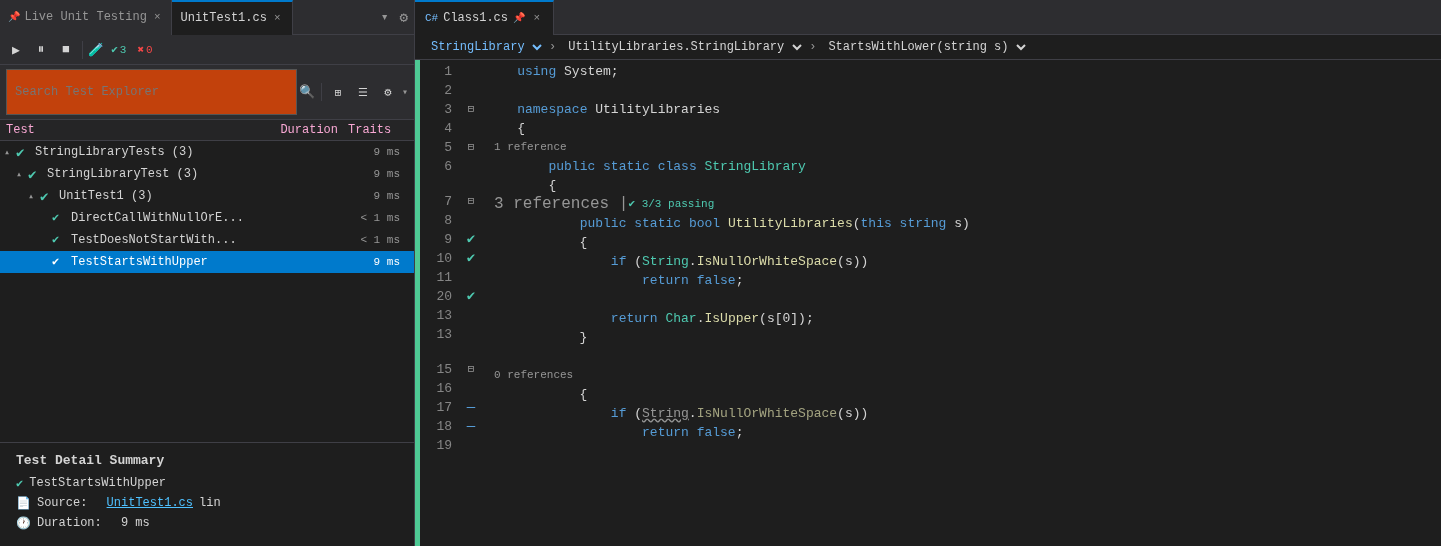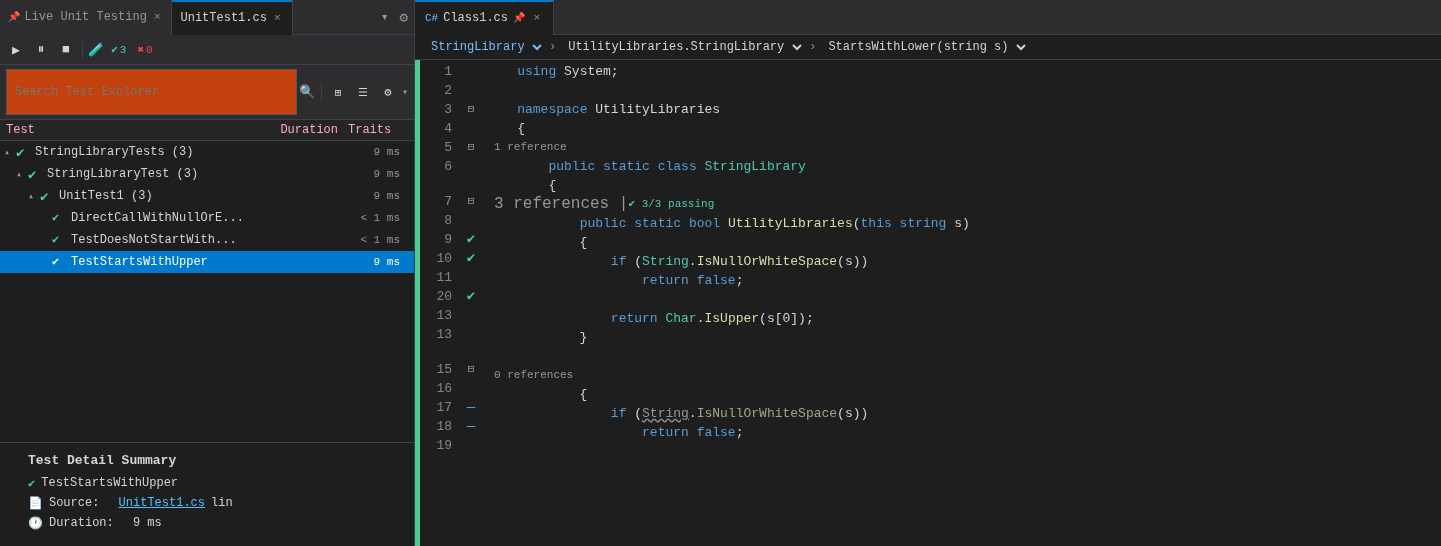--- a/index.html
+++ b/index.html
@@ -146,21 +146,21 @@
     .te-label { flex: 1; overflow: hidden; text-overflow: ellipsis; white-space: nowrap; }
     .te-duration { width: 70px; text-align: right; padding-right: 10px; font-size: 11px; color: #969696; }
     .indent-1 { padding-left: 16px; }
     .indent-2 { padding-left: 28px; }
     .indent-3 { padding-left: 40px; }
 
     
     .te-detail {
       background: #1e1e1e;
       border-top: 1px solid #3f3f46;
-      padding: 10px 28px;
+      padding: 10px 16px;
       font-size: 12px;
     }
     .te-detail-title {
       font-size: 13px;
       font-weight: bold;
       color: #d4d4d4;
       margin-bottom: 8px;
     }
     .te-detail-row {
       display: flex;

